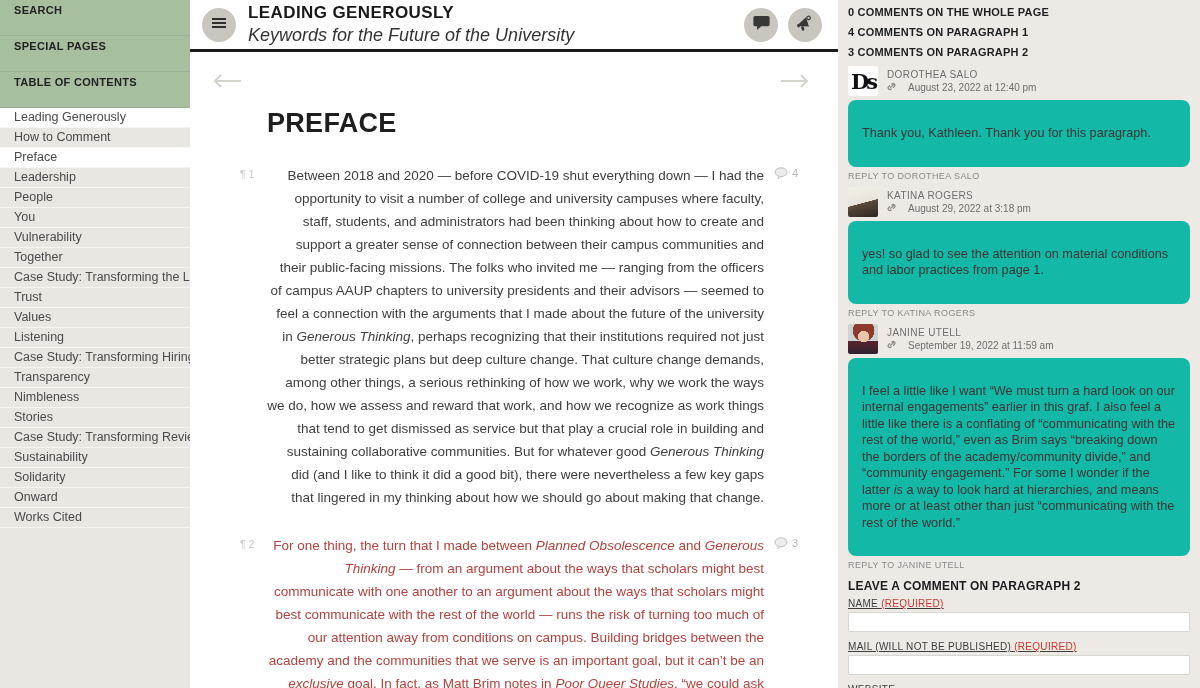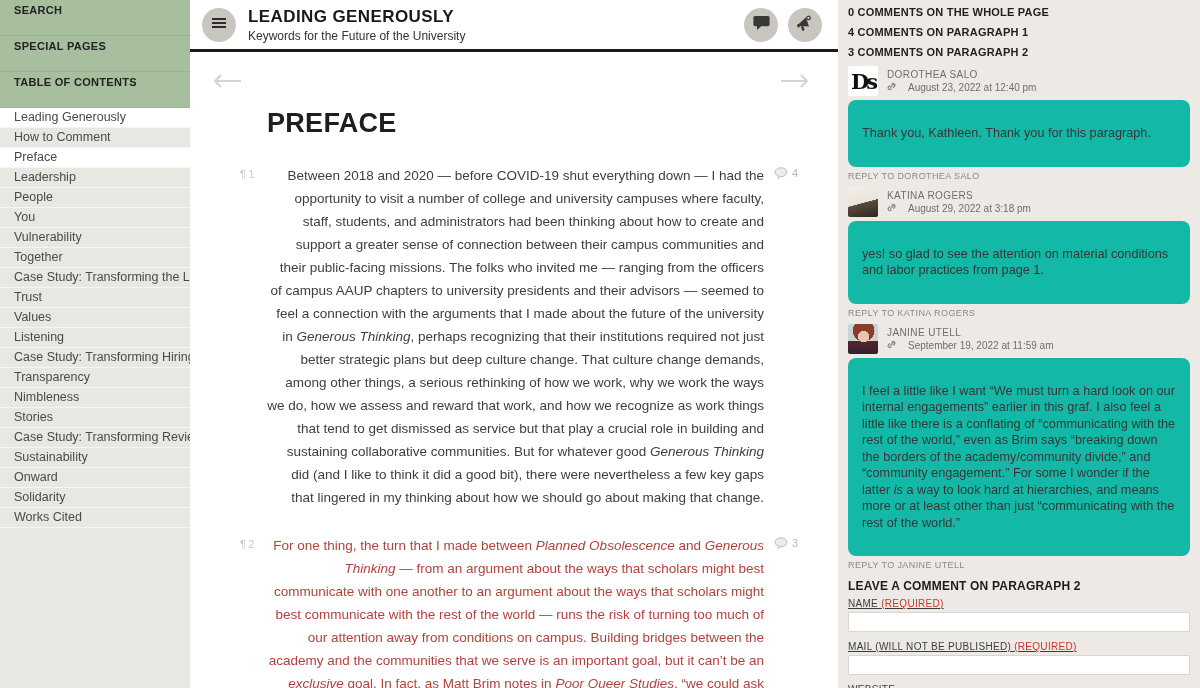--- a/index.html
+++ b/index.html
@@ -17,21 +17,21 @@
   .toc-item.hl { background:#ffffff; }
 
   
   .main { flex:1; background:#fff; display:flex; flex-direction:column; min-width:0; }
   .main-header { height:52px; border-bottom:3px solid #1b1b1b; display:flex; align-items:center;
     padding:0 16px 0 12px; gap:12px; flex:0 0 auto; }
   .icon-btn { width:34px; height:34px; border-radius:50%; background:#c9c6c0; border:none;
     display:flex; align-items:center; justify-content:center; cursor:pointer; flex:0 0 auto; }
   .titles { flex:1; min-width:0; }
   .site-title { font-size:17px; font-weight:800; letter-spacing:.4px; color:#191919; }
-  .site-sub { font-size:12px; color:#333; margin-top:2px; }
+  .site-sub { font-size:18px; color:#333; margin-top:2px;font-style:italic; }
   .header-actions { display:flex; gap:10px; }
 
   .pager { display:flex; justify-content:space-between; padding:22px 28px 0 22px; flex:0 0 auto; }
   .pager svg { cursor:pointer; }
 
   .page-heading { margin:16px 0 0 77px; font-size:27px; font-weight:800; letter-spacing:.3px; color:#1e1e1e; }
 
   .para { display:flex; margin-top:25px; padding-left:50px; }
   .p-marker { flex:0 0 27px; font-size:10.5px; color:#c9c9c9; padding-top:4px; cursor:pointer; }
   .p-text { flex:0 0 497px; width:497px; font-size:13.5px; line-height:23px; color:#3e3e3e;text-align:right; }
@@ -104,22 +104,22 @@
     <div class="toc-item">Case Study: Transforming the Library</div>
     <div class="toc-item">Trust</div>
     <div class="toc-item">Values</div>
     <div class="toc-item">Listening</div>
     <div class="toc-item">Case Study: Transforming Hiring</div>
     <div class="toc-item">Transparency</div>
     <div class="toc-item">Nimbleness</div>
     <div class="toc-item">Stories</div>
     <div class="toc-item">Case Study: Transforming Review Processes</div>
     <div class="toc-item">Sustainability</div>
+    <div class="toc-item">Solidarity</div>
     <div class="toc-item">Onward</div>
-    <div class="toc-item">Solidarity</div>
     <div class="toc-item">Works Cited</div>
   </nav>
 
   <main class="main">
     <header class="main-header">
       <button class="icon-btn">
         <span>
           <svg width="16" height="12" viewBox="0 0 16 12">
               <g stroke="#2d2d2d" stroke-width="2">
                 <line x1="1" y1="2" x2="15" y2="2"></line>

